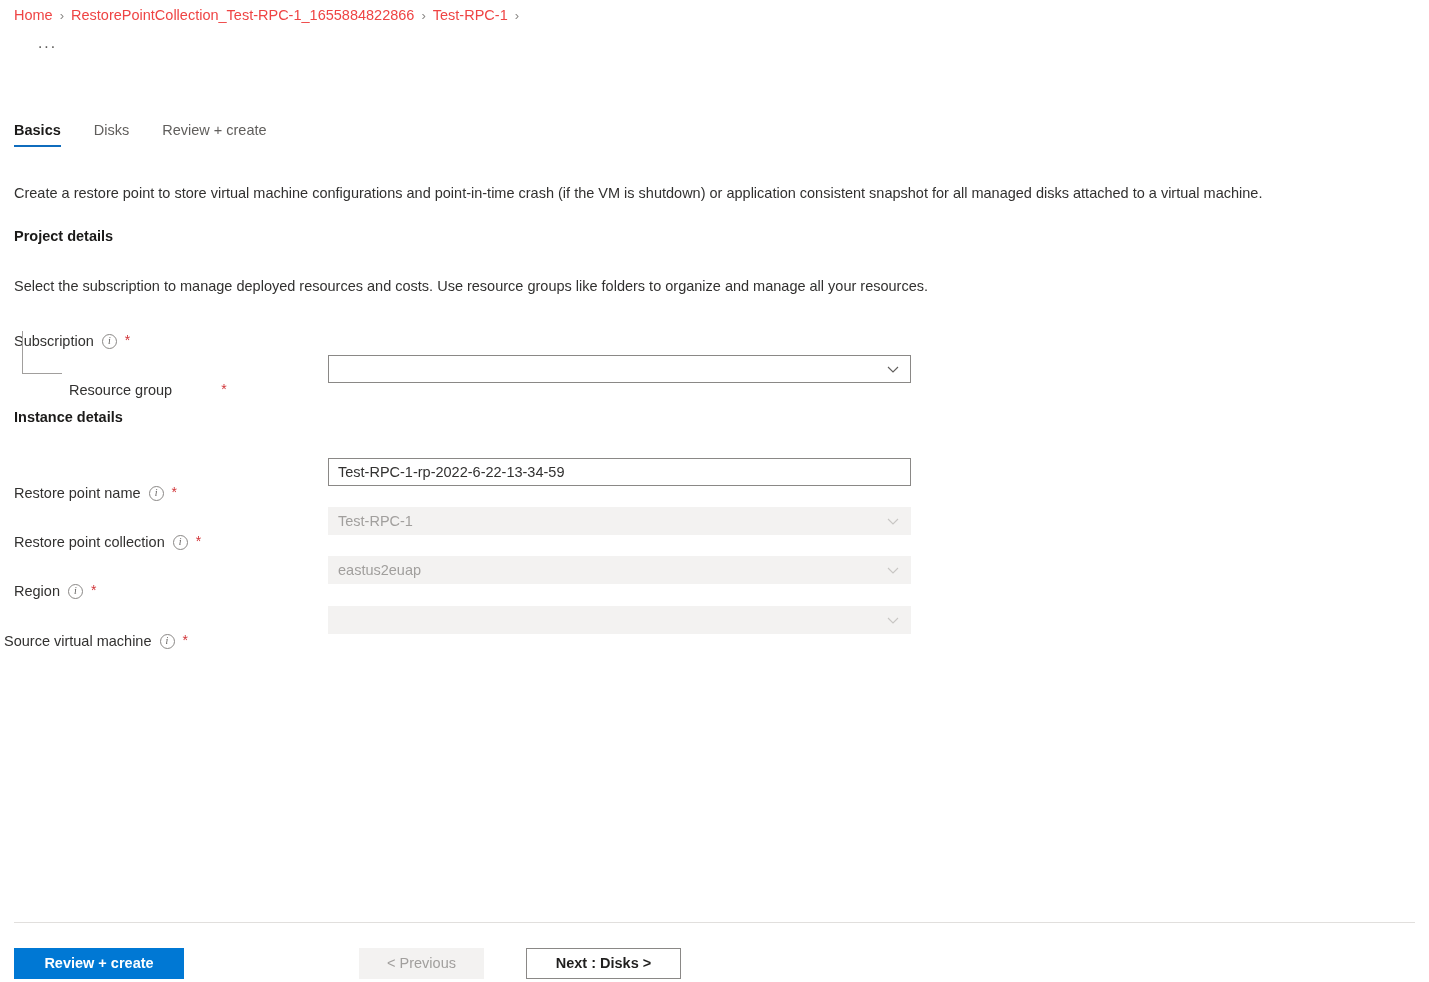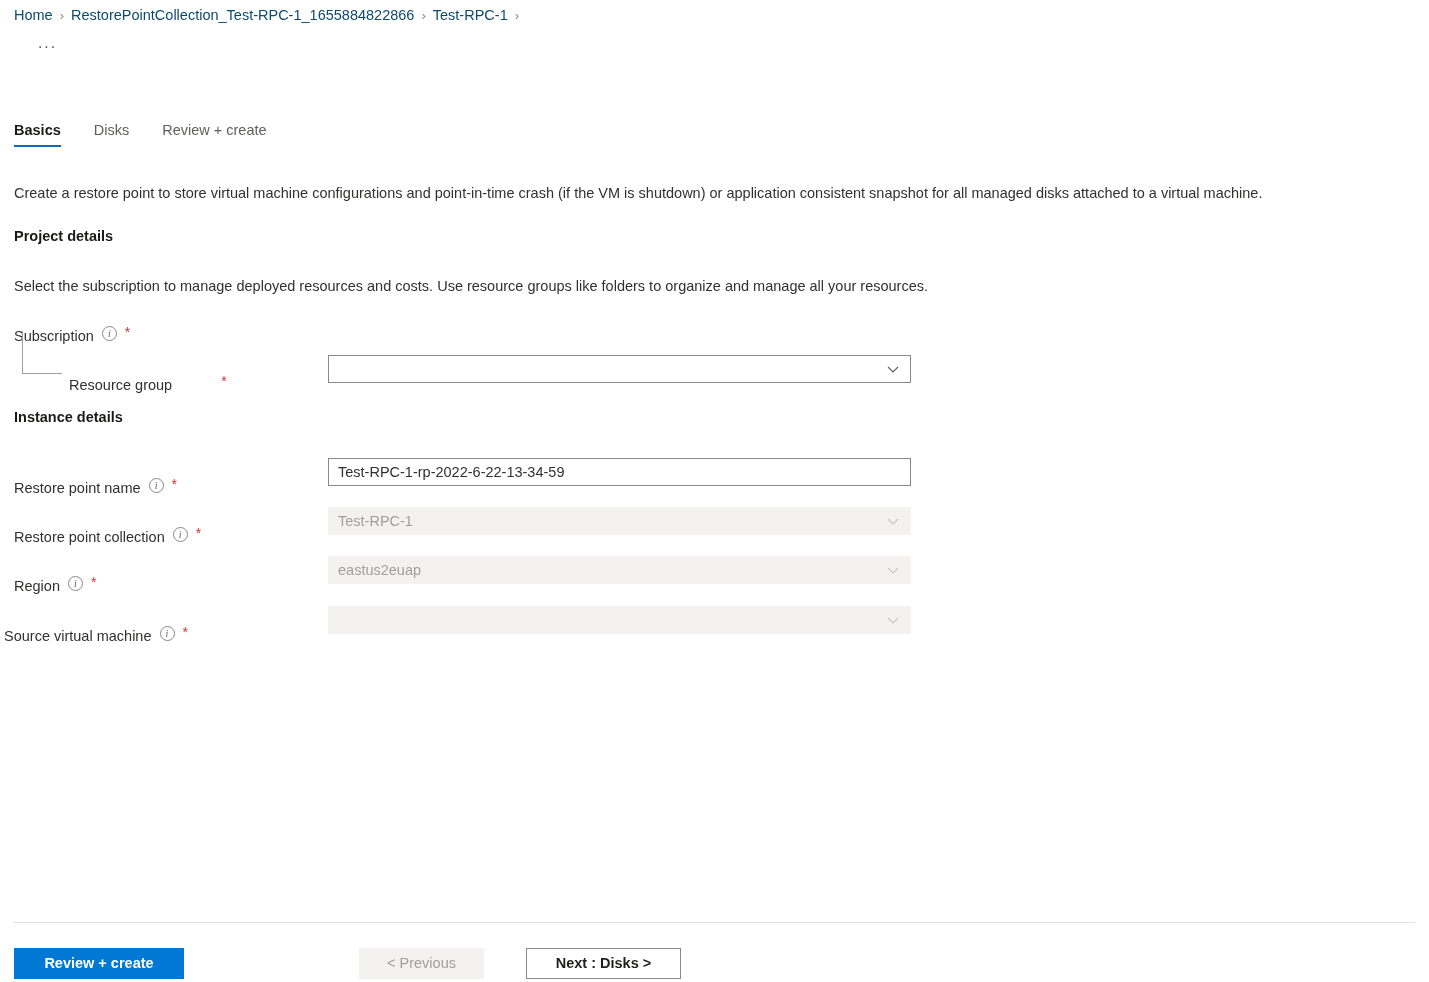--- a/index.html
+++ b/index.html
@@ -23,21 +23,21 @@
     position: absolute;
     left: 14px;
     top: 4px;
     height: 22px;
     display: flex;
     align-items: center;
     font-size: 14.5px;
     white-space: nowrap;
   }
   .crumb-link {
-    color: #0c4a6e;
+    color: #ef4444;
     text-decoration: none;
     cursor: pointer;
   }
   .crumb-sep {
     color: #8a8886;
     margin: 0 7px;
     font-size: 13px;
     display: inline-block;
   }
 
@@ -136,21 +136,21 @@
     position: absolute;
     left: 0;
     width: 1000px;
     height: 30px;
     display: flex;
     align-items: center;
   }
   .field-label {
     position: absolute;
     display: flex;
-    align-items: flex-start;
+    align-items: center;
     font-size: 14.5px;
     color: #323130;
     white-space: nowrap;
     height: 30px;
     margin-top: 40px;
   }
   .label-text { line-height: 20px; }
 
   .info-icon {
     display: inline-flex;

